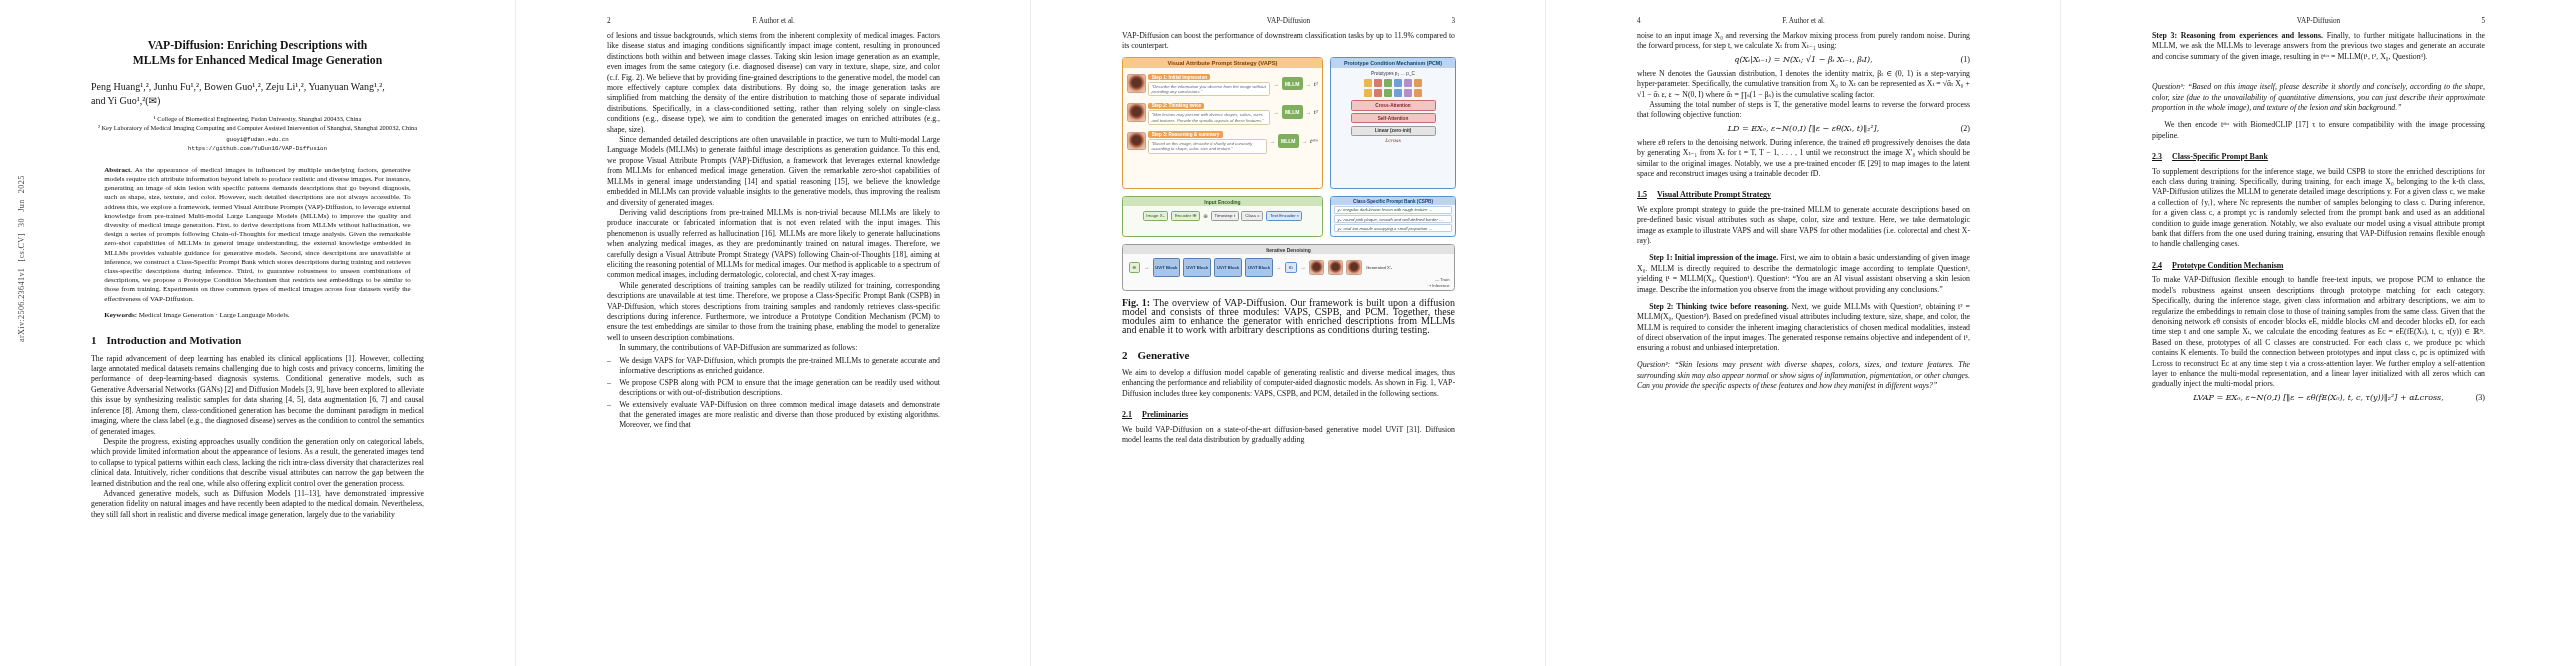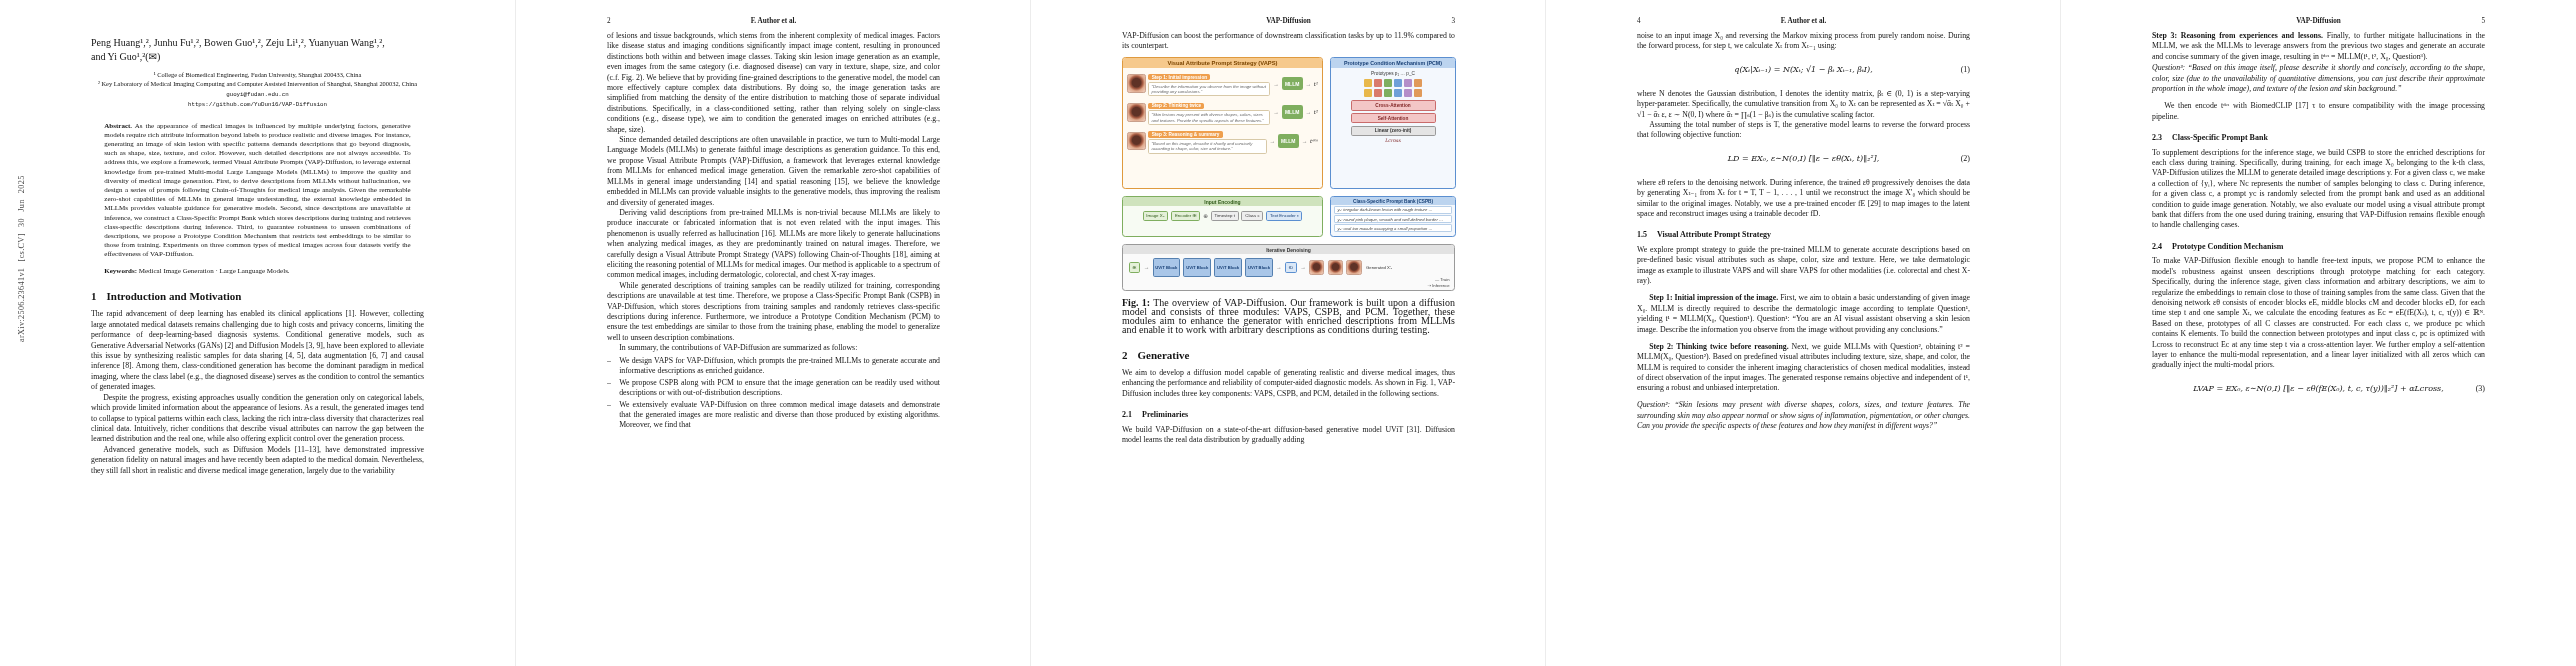--- a/index.html
+++ b/index.html
@@ -3,21 +3,21 @@
 <meta charset="utf-8">
 <style>
   html,body { margin:0; padding:0; background:#ffffff; }
   body { width:2576px; height:667px; overflow:hidden; }
   .stage { display:flex; width:2576px; height:667px; background:#fff; }
   .page { position:relative; width:515px; height:667px; background:#fff; overflow:hidden;
           font-family:"Liberation Serif","DejaVu Serif",serif; color:#141414; flex:0 0 auto; }
   .page + .page { border-left:0.6px solid #ececec; box-sizing:border-box; }
 
   .runhead { position:absolute; top:16.7px; left:91px; width:333px; height:10px; font-size:7.2px; color:#222; }
-  .runhead .rh-center { display:block; text-align:center;font-weight:bold; }
+  .runhead .rh-center { display:block; text-align:center; }
   .runhead .num-left { position:absolute; left:0; top:0; }
   .runhead .num-right { position:absolute; right:0; top:0; }
 
   .content { position:absolute; left:91px; width:333px; top:31px; }
   .content.first { top:36px; }
 
   .arxiv-stamp { position:absolute; top:342px; left:16.7px; transform:rotate(-90deg);
                  transform-origin:left top; white-space:nowrap; font-size:8.3px; color:#4a4a4a;
                  letter-spacing:0.3px; word-spacing:3.9px; }
 
@@ -29,34 +29,34 @@
   .affils span { display:block; }
   .email, .github { display:block; font-family:"Liberation Mono","DejaVu Sans Mono",monospace;
                     font-size:5.8px; text-align:center; margin-top:2.8px; color:#111; text-decoration:none; }
 
   .abstract { margin:13.3px 13.3px 0; font-size:7px; line-height:9.2px; text-align:justify; }
   .abs-label { font-weight:bold; }
   .keywords { margin:7.2px 13.3px 0; font-size:7px; line-height:9px; text-align:justify; }
   .kw-label { font-weight:bold; }
 
   h2.sec { font-size:11px; margin:14.5px 0 7.2px; font-weight:bold; }
-  h3.subsec { font-size:8px; margin:11px 0 5.6px; font-weight:bold; }
+  h3.subsec { font-size:8px; margin:11px 0 5.6px; font-weight:bold;text-decoration:underline; }
   .sec-num { margin-right:10px; }
 
   p.body { font-size:7.8px; line-height:10.4px; text-align:justify; margin:0; }
   p.indent { text-indent:12.2px; }
   p.qpara { font-style:italic; }
   .stephead { font-weight:bold; }
 
   .bullets { margin-top:2.2px; }
   .bullet { display:flex; font-size:7.8px; line-height:10.4px; margin-top:1.1px; }
   .bullet .dash { flex:0 0 12.2px; }
   .bullet .btext { flex:1; text-align:justify; }
 
-  .eqrow { position:relative; margin:13px 0; font-size:8px; min-height:11px; }
+  .eqrow { position:relative; margin:3px 0; font-size:8px; min-height:11px; }
   .eq { display:block; text-align:center; font-style:italic; font-family:"DejaVu Serif",serif; padding:0 22px; }
   .eqnum { position:absolute; right:0; top:0.6px; font-style:normal; }
 
   
   .figure { position:relative; width:333px; height:233px; margin-top:5.6px;
             font-family:"Liberation Sans","DejaVu Sans",sans-serif; }
   .panel { position:absolute; border-radius:3.3px; box-sizing:border-box; }
   .p-vaps { left:0; top:0; width:201px; height:132px; border:0.8px solid #df9a3e; background:#fffaf2; }
   .p-pcm  { left:208px; top:0; width:126px; height:132px; border:0.8px solid #5b8fd0; background:#f4f8fd; }
   .p-enc  { left:0; top:139px; width:201px; height:41px; border:0.8px solid #7fae5f; background:#f7fbf3; }
@@ -117,20 +117,24 @@
   .cap-label { font-weight:bold; }
 </style>
 </head>
 <body>
 
 <div class="stage">
 
   <div class="page">
     <div class="arxiv-stamp">arXiv:2506.23641v1 [cs.CV] 30 Jun 2025</div>
     <div class="content first">
+      <h1 class="title">
+        <span>VAP-Diffusion: Enriching Descriptions with</span>
+        <span>MLLMs for Enhanced Medical Image Generation</span>
+      </h1>
       <div class="authors">
         <span>Peng Huang¹,², Junhu Fu¹,², Bowen Guo¹,², Zeju Li¹,², Yuanyuan Wang¹,²,</span>
         <span>and Yi Guo¹,²(✉)</span>
       </div>
       <div class="affils">
         <span>¹ College of Biomedical Engineering, Fudan University, Shanghai 200433, China</span>
         <span>² Key Laboratory of Medical Imaging Computing and Computer Assisted Intervention of Shanghai, Shanghai 200032, China</span>
       </div>
       <span class="email">guoyi@fudan.edu.cn</span>
       <a class="github" href="#">https://github.com/YuDun16/VAP-Diffusion</a>
@@ -350,21 +354,21 @@
   <div class="page">
     <div class="runhead">
       <span class="rh-center">VAP-Diffusion</span>
       <span class="num-right">5</span>
     </div>
     <div class="content">
       <p class="body">
         <span class="stephead">Step 3: Reasoning from experiences and lessons.</span>
         <span>Finally, to further mitigate hallucinations in the MLLM, we ask the MLLMs to leverage answers from the previous two stages and generate an accurate and concise summary of the given image, resulting in tᵈᵉˢ = MLLM(t¹, t², X₀, Question³).</span>
       </p>
-      <p class="body qpara" style="margin-top:1px;">Question³: “Based on this image itself, please describe it shortly and concisely, according to the shape, color, size (due to the unavailability of quantitative dimensions, you can just describe their approximate proportion in the whole image), and texture of the lesion and skin background.”</p>
+      <p class="body qpara" style="margin-top:20px;">Question³: “Based on this image itself, please describe it shortly and concisely, according to the shape, color, size (due to the unavailability of quantitative dimensions, you can just describe their approximate proportion in the whole image), and texture of the lesion and skin background.”</p>
       <p class="body indent" style="margin-top:6.7px;">We then encode tᵈᵉˢ with BiomedCLIP [17] τ to ensure compatibility with the image processing pipeline.</p>
 
       <h3 class="subsec">
         <span class="sec-num">2.3</span><span>Class-Specific Prompt Bank</span>
       </h3>
       <p class="body">To supplement descriptions for the inference stage, we build CSPB to store the enriched descriptions for each class during training. Specifically, during training, for each image X₀ belonging to the k-th class, VAP-Diffusion utilizes the MLLM to generate detailed image descriptions y. For a given class c, we make a collection of {yᵢ}, where Nc represents the number of samples belonging to class c. During inference, for a given class c, a prompt yc is randomly selected from the prompt bank and used as an additional condition to guide image generation. Notably, we also evaluate our model using a visual attribute prompt bank that differs from the one used during training, ensuring that VAP-Diffusion remains flexible enough to handle challenging cases.</p>
 
       <h3 class="subsec">
         <span class="sec-num">2.4</span><span>Prototype Condition Mechanism</span>
       </h3>

